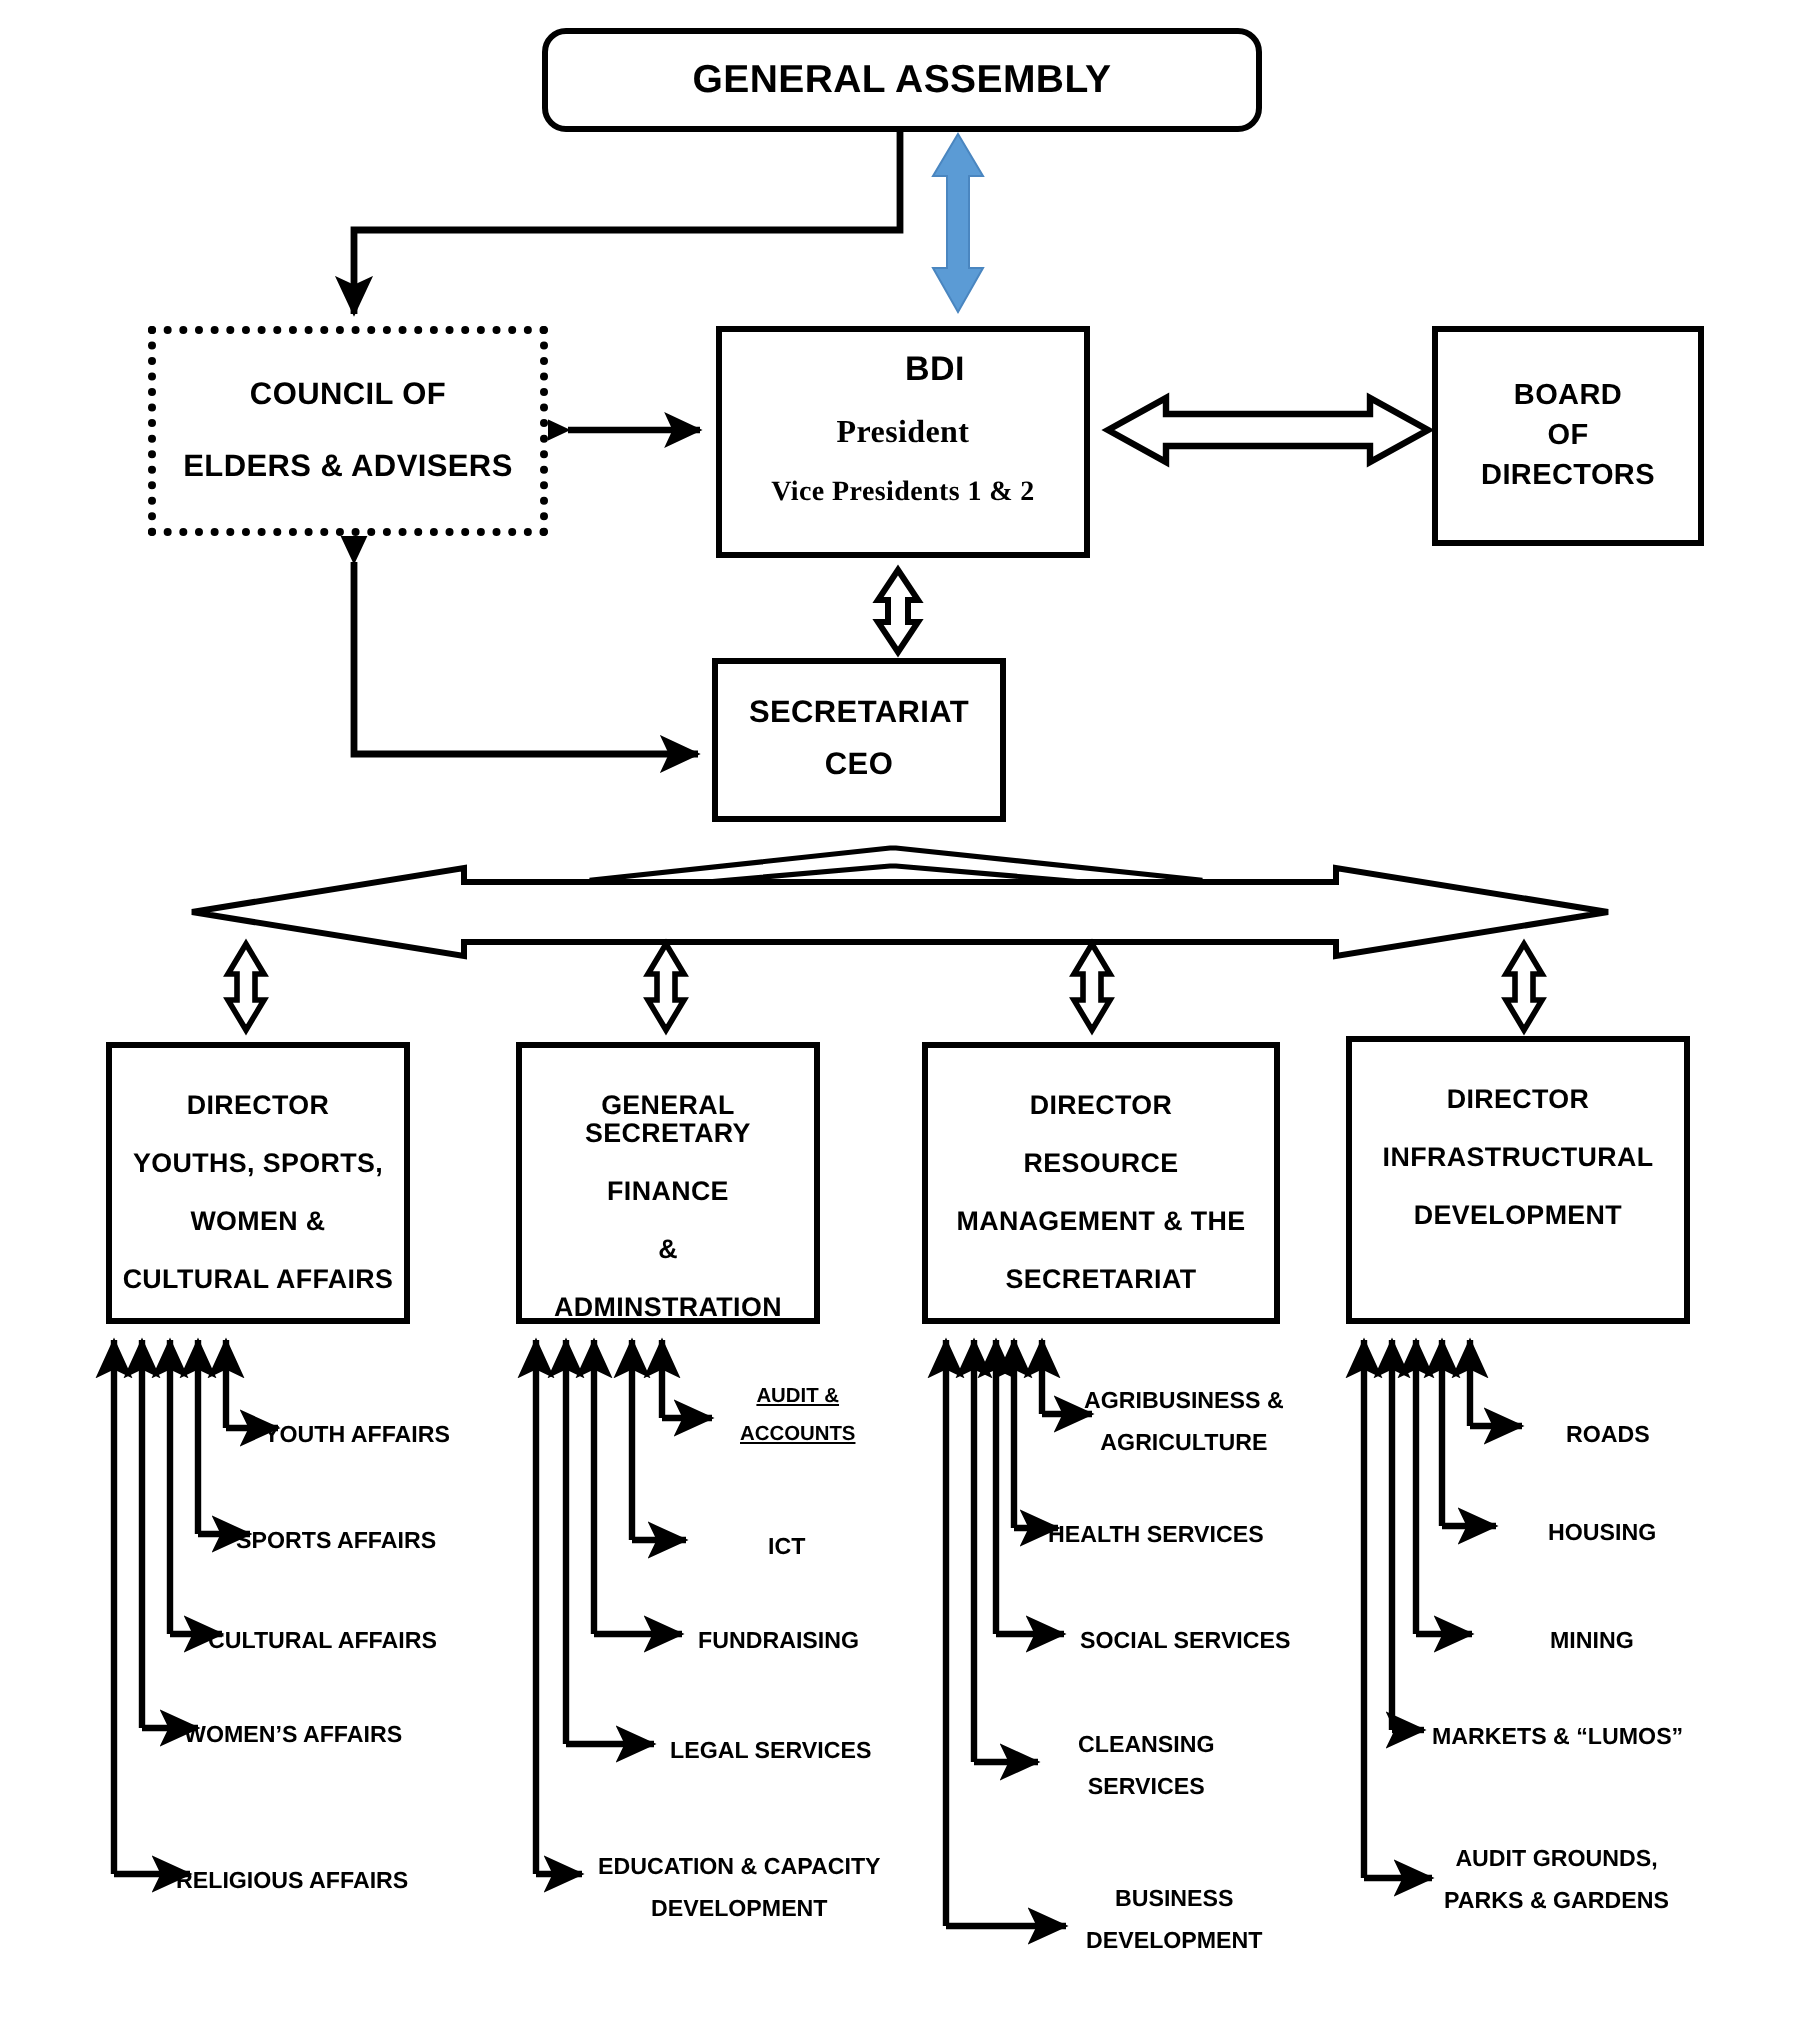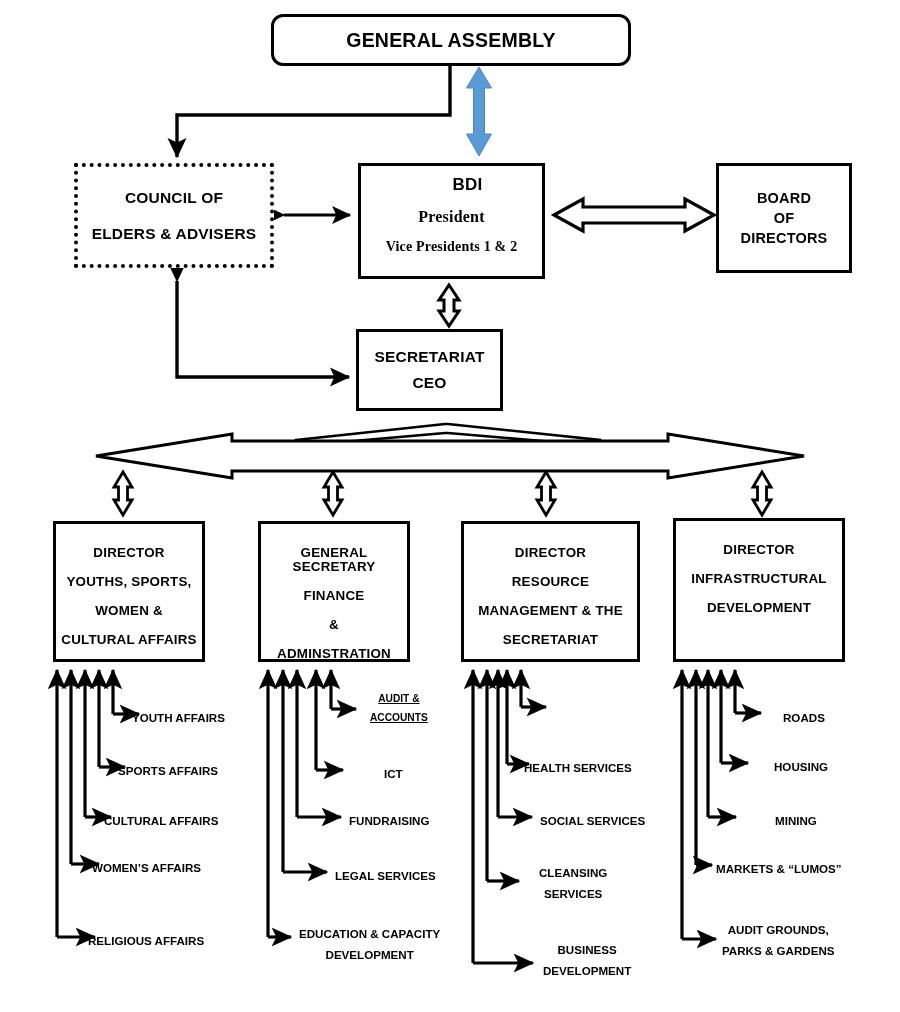--- a/index.html
+++ b/index.html
@@ -337,20 +337,24 @@
     <span>FUNDRAISING</span>
   </div>
   <div class="subitem" style="left:335px; top:865px;">
     <span>LEGAL SERVICES</span>
   </div>
   <div class="subitem" style="left:299px; top:923px; text-align:center;">
     <span class="l2">EDUCATION &amp; CAPACITY</span>
     <span class="l2">DEVELOPMENT</span>
   </div>
 
+  <div class="subitem" style="left:542px; top:690px; text-align:center;">
+    <span class="l2">AGRIBUSINESS &amp;</span>
+    <span class="l2">AGRICULTURE</span>
+  </div>
   <div class="subitem" style="left:524px; top:757px;">
     <span>HEALTH SERVICES</span>
   </div>
   <div class="subitem" style="left:540px; top:810px;">
     <span>SOCIAL SERVICES</span>
   </div>
   <div class="subitem" style="left:539px; top:862px; text-align:center;">
     <span class="l2">CLEANSING</span>
     <span class="l2">SERVICES</span>
   </div>

